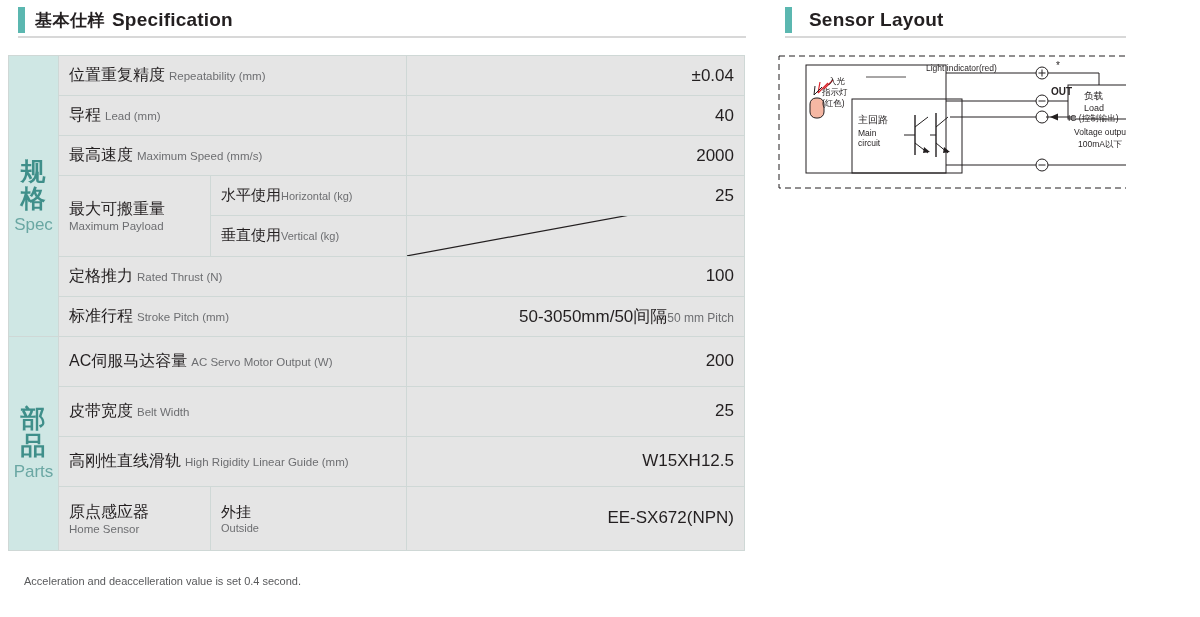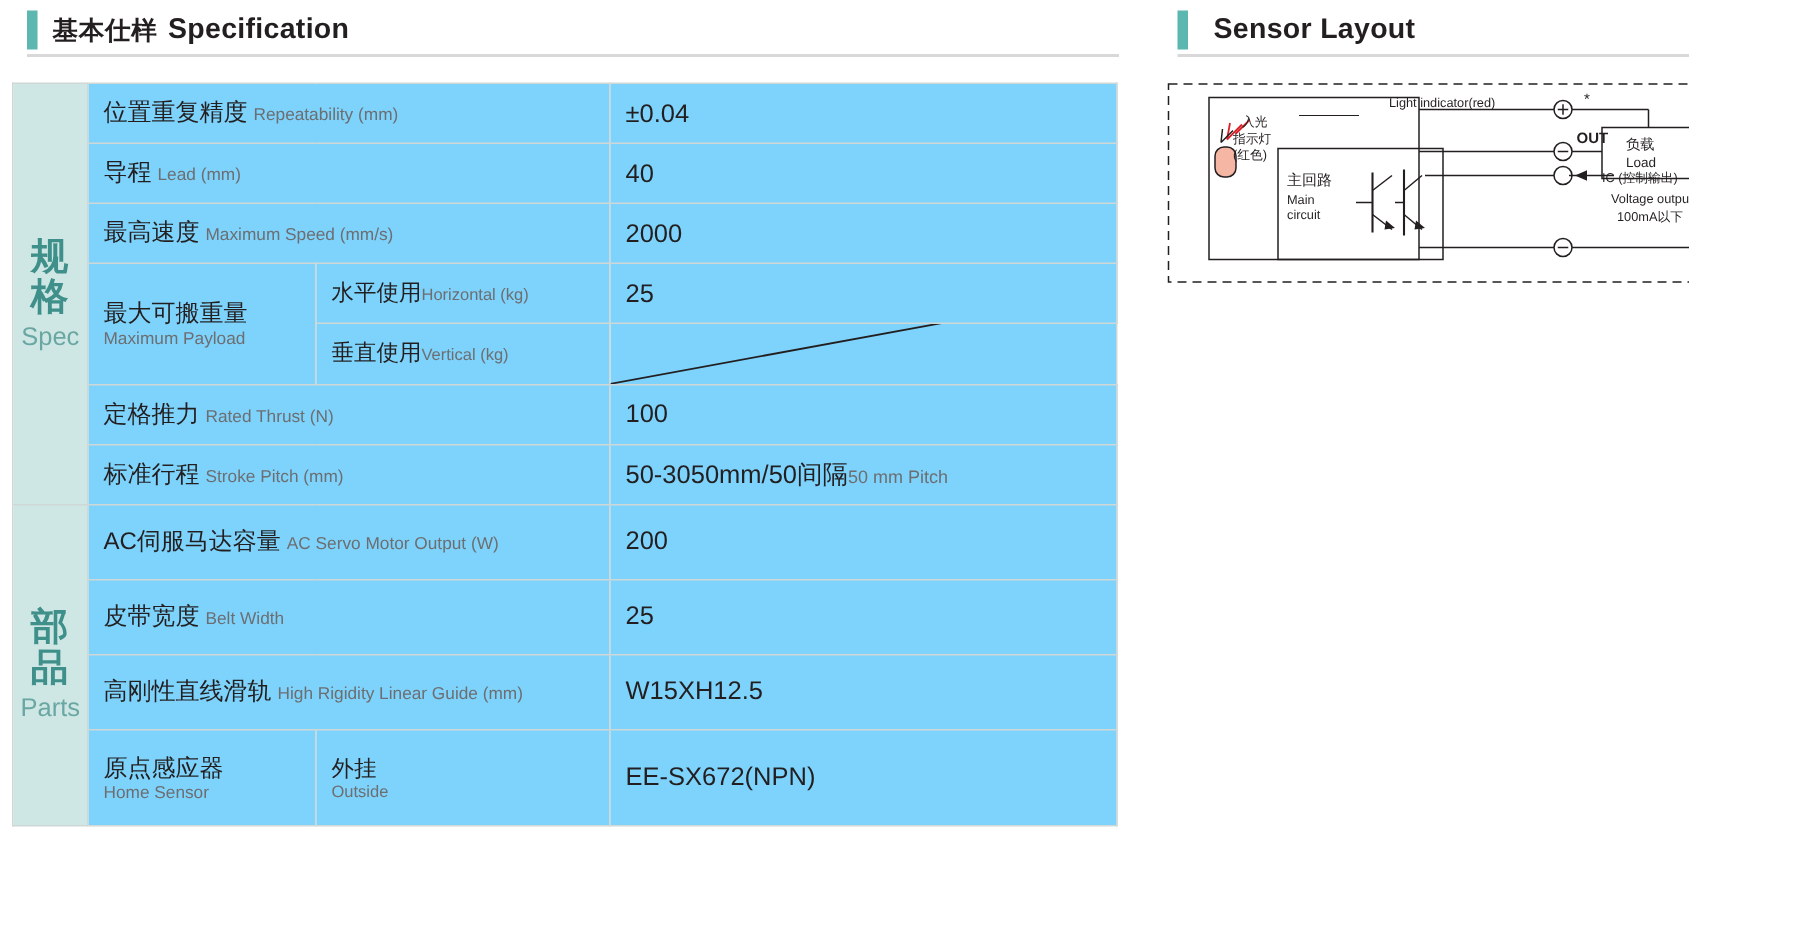--- a/index.html
+++ b/index.html
@@ -53,21 +53,21 @@
     position: absolute;
     left: 8px; top: 55px;
     width: 736px;
     border-collapse: collapse;
     table-layout: fixed;
   }
   .spec-table td {
     border: 1px solid #cfd8d6;
     padding: 0 10px;
     vertical-align: middle;
-    background: #7dd3fc;
+    background: #e5e5e5;
   }
   .grp-cell {
     background: #cfe7e4 !important;
     text-align: center;
     vertical-align: middle;
     width: 50px;
     padding: 0 !important;
   }
   .grp-cn {
     font-size: 25px;
@@ -87,21 +87,21 @@
     color: #231f20;
     white-space: nowrap;
   }
   .lbl-en {
     font-size: 11.5px;
     color: #6d6e71;
     margin-left: 4px;
     white-space: nowrap;
   }
   .val {
-    text-align: left;
+    text-align: right;
     font-size: 17px;
     color: #231f20;
   }
   .val .sub {
     font-size: 12px;
     color: #6d6e71;
     margin-left: 0;
   }
   .sub-lbl-cn { font-size: 15px; color: #231f20; }
   .sub-lbl-en { font-size: 11px; color: #6d6e71; }
@@ -263,20 +263,21 @@
         <td>
           <div class="sub-lbl-cn">外挂</div>
           <div class="sub-lbl-en">Outside</div>
         </td>
         <td class="val">EE-SX672(NPN)</td>
       </tr>
     </tbody>
   </table>
 
   <div class="footnote">
+    <div class="fn-en">Acceleration and deaccelleration value is set 0.4 second.</div>
   </div>
 
   <div class="sensor-box">
     <svg width="412" height="145" viewBox="0 0 412 145" aria-hidden="false">
 
       <rect x="1" y="1" width="390" height="132" fill="none" stroke="#231f20" stroke-width="1" stroke-dasharray="6 4"></rect>
 
       <rect x="28" y="10" width="140" height="108" fill="none" stroke="#231f20" stroke-width="1"></rect>
 
       <path d="M40 38 l10 -10 M40 38 l2 -11 M46 34 l9 -9" stroke="#d8232a" stroke-width="1.2" fill="none"></path>

